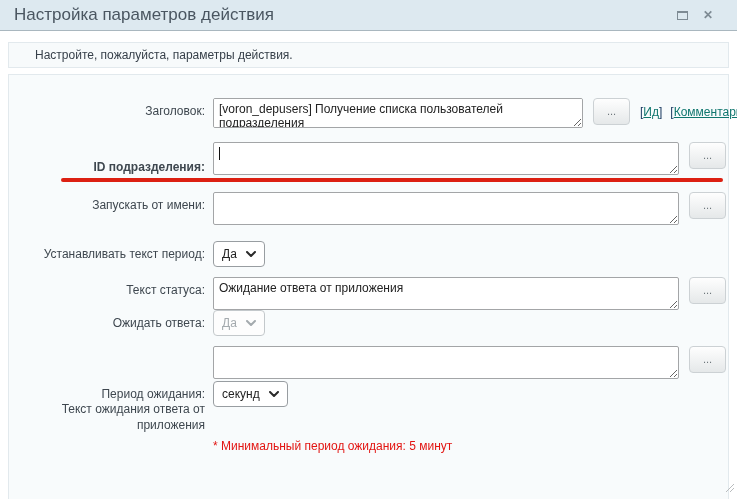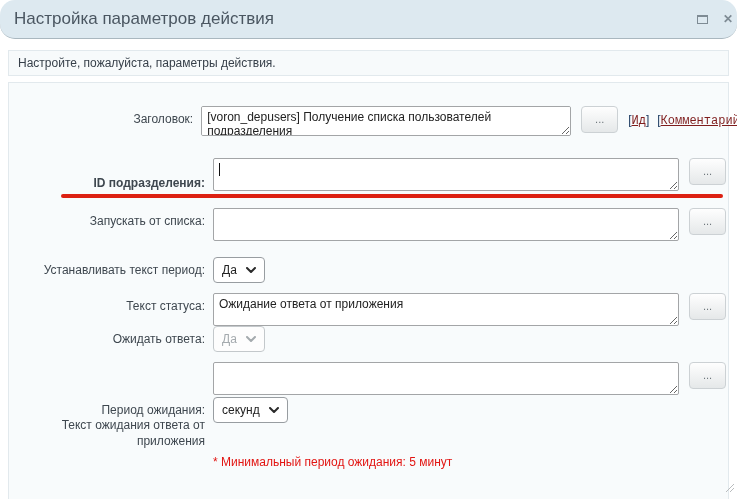--- a/index.html
+++ b/index.html
@@ -4,27 +4,26 @@
 <style>
   * { box-sizing: border-box; margin: 0; padding: 0; }
   html, body { width: 737px; height: 499px; }
   body {
     font-family: "Liberation Sans", sans-serif;
     background: #ffffff;
     position: relative;
     overflow: hidden;
   }
   .titlebar {
-    height: 39px;
+    height: 31px;
     background: #dde9f0;
     border-bottom: 1px solid #a9b7bf;
     display: flex;
     align-items: center;
-    padding: 0 4px 0 14px;
-    border-radius: 15px;
+    padding: 0 24px 0 14px;
   }
   .titlebar .title {
     font-size: 17px;
     color: #4a5661;
   }
   .win-controls { margin-left: auto; display: flex; align-items: center; gap: 15px; }
   .max-icon {
     width: 11px; height: 9px;
     border: 1px solid #7e8b94;
     border-top-width: 2px;
@@ -32,21 +31,21 @@
     cursor: pointer;
   }
   .close-icon {
     color: #7e8b94; font-size: 12px; font-weight: bold; line-height: 1;
     cursor: pointer;
   }
   .notice-box {
     margin: 11px 8px 6px 8px;
     background: #f7fafb;
     border: 1px solid #e2e9ed;
-    padding: 5px 9px;
+    padding: 5px 26px;
     font-size: 12px;
     color: #37404a;
   }
   .form-box {
     margin: 0 8px;
     background: #f8fbfc;
     border: 1px solid #e2e9ed;
     padding: 23px 0 47px 0;
   }
   .row { display: flex; align-items: flex-start; }
@@ -82,21 +81,21 @@
     background: linear-gradient(#fefefe, #e5e8e9);
     color: #6f787d;
     font-size: 11px;
     line-height: 1;
     cursor: pointer;
     flex: none;
   }
   .links { padding-top: 7px; font-size: 12px; white-space: nowrap; display: flex; gap: 8px; }
   .link { cursor: pointer; }
   .bracket { color: #17365e; }
-  .link-text { color: #7f1d1d; text-decoration: underline; font-family: Liberation Mono, monospace; }
+  .link-text { color: #0f766e; text-decoration: underline; }
   .red-line {
     height: 4px;
     background: #dc2012;
     border-radius: 2px;
     margin: 2px 0 10px 52px;
     width: 662px;
   }
   .sel {
     display: inline-flex;
     align-items: center;
@@ -108,21 +107,21 @@
     font-size: 12px;
     color: #222;
     cursor: pointer;
   }
   .sel .chev { display: inline-flex; color: #2b2b2b; }
   .sel.disabled { border-color: #c3c8cb; color: #a4aaae; background: #fdfdfd; cursor: default; }
   .sel.disabled .chev { color: #a4aaae; }
   .warning { font-size: 12px; color: #e21512; padding-top: 6px; text-align: center; }
   .resize-grip { position: absolute; right: 2px; bottom: 2px; color: #b9bcbe; }
   
-  .mb14 { margin-bottom: 22px; justify-content: center; }
+  .mb14 { margin-bottom: 14px; }
   .mb16 { margin-bottom: 16px; }
   .mb10 { margin-bottom: 10px; }
   .mb13 { }
   .mb2  { margin-bottom: 2px; }
 </style>
 </head>
 <body>
 
 <div>
 
@@ -158,21 +157,21 @@
         <span class="ta-wrap">
           <textarea class="ta-std" spellcheck="false" style=""></textarea>
           <span class="caret"></span>
         </span>
         <button class="more-btn">...</button>
       </div>
     </div>
     <div class="red-line"></div>
 
     <div class="row mb16">
-      <div class="flabel">Запускать от списка:</div>
+      <div class="flabel">Запускать от имени:</div>
       <div class="field">
         <textarea class="ta-std" spellcheck="false" style=""></textarea>
         <button class="more-btn">...</button>
       </div>
     </div>
 
     <div class="row mb10">
       <div class="flabel">Устанавливать текст период:</div>
       <div class="field">
         <span class="sel">

